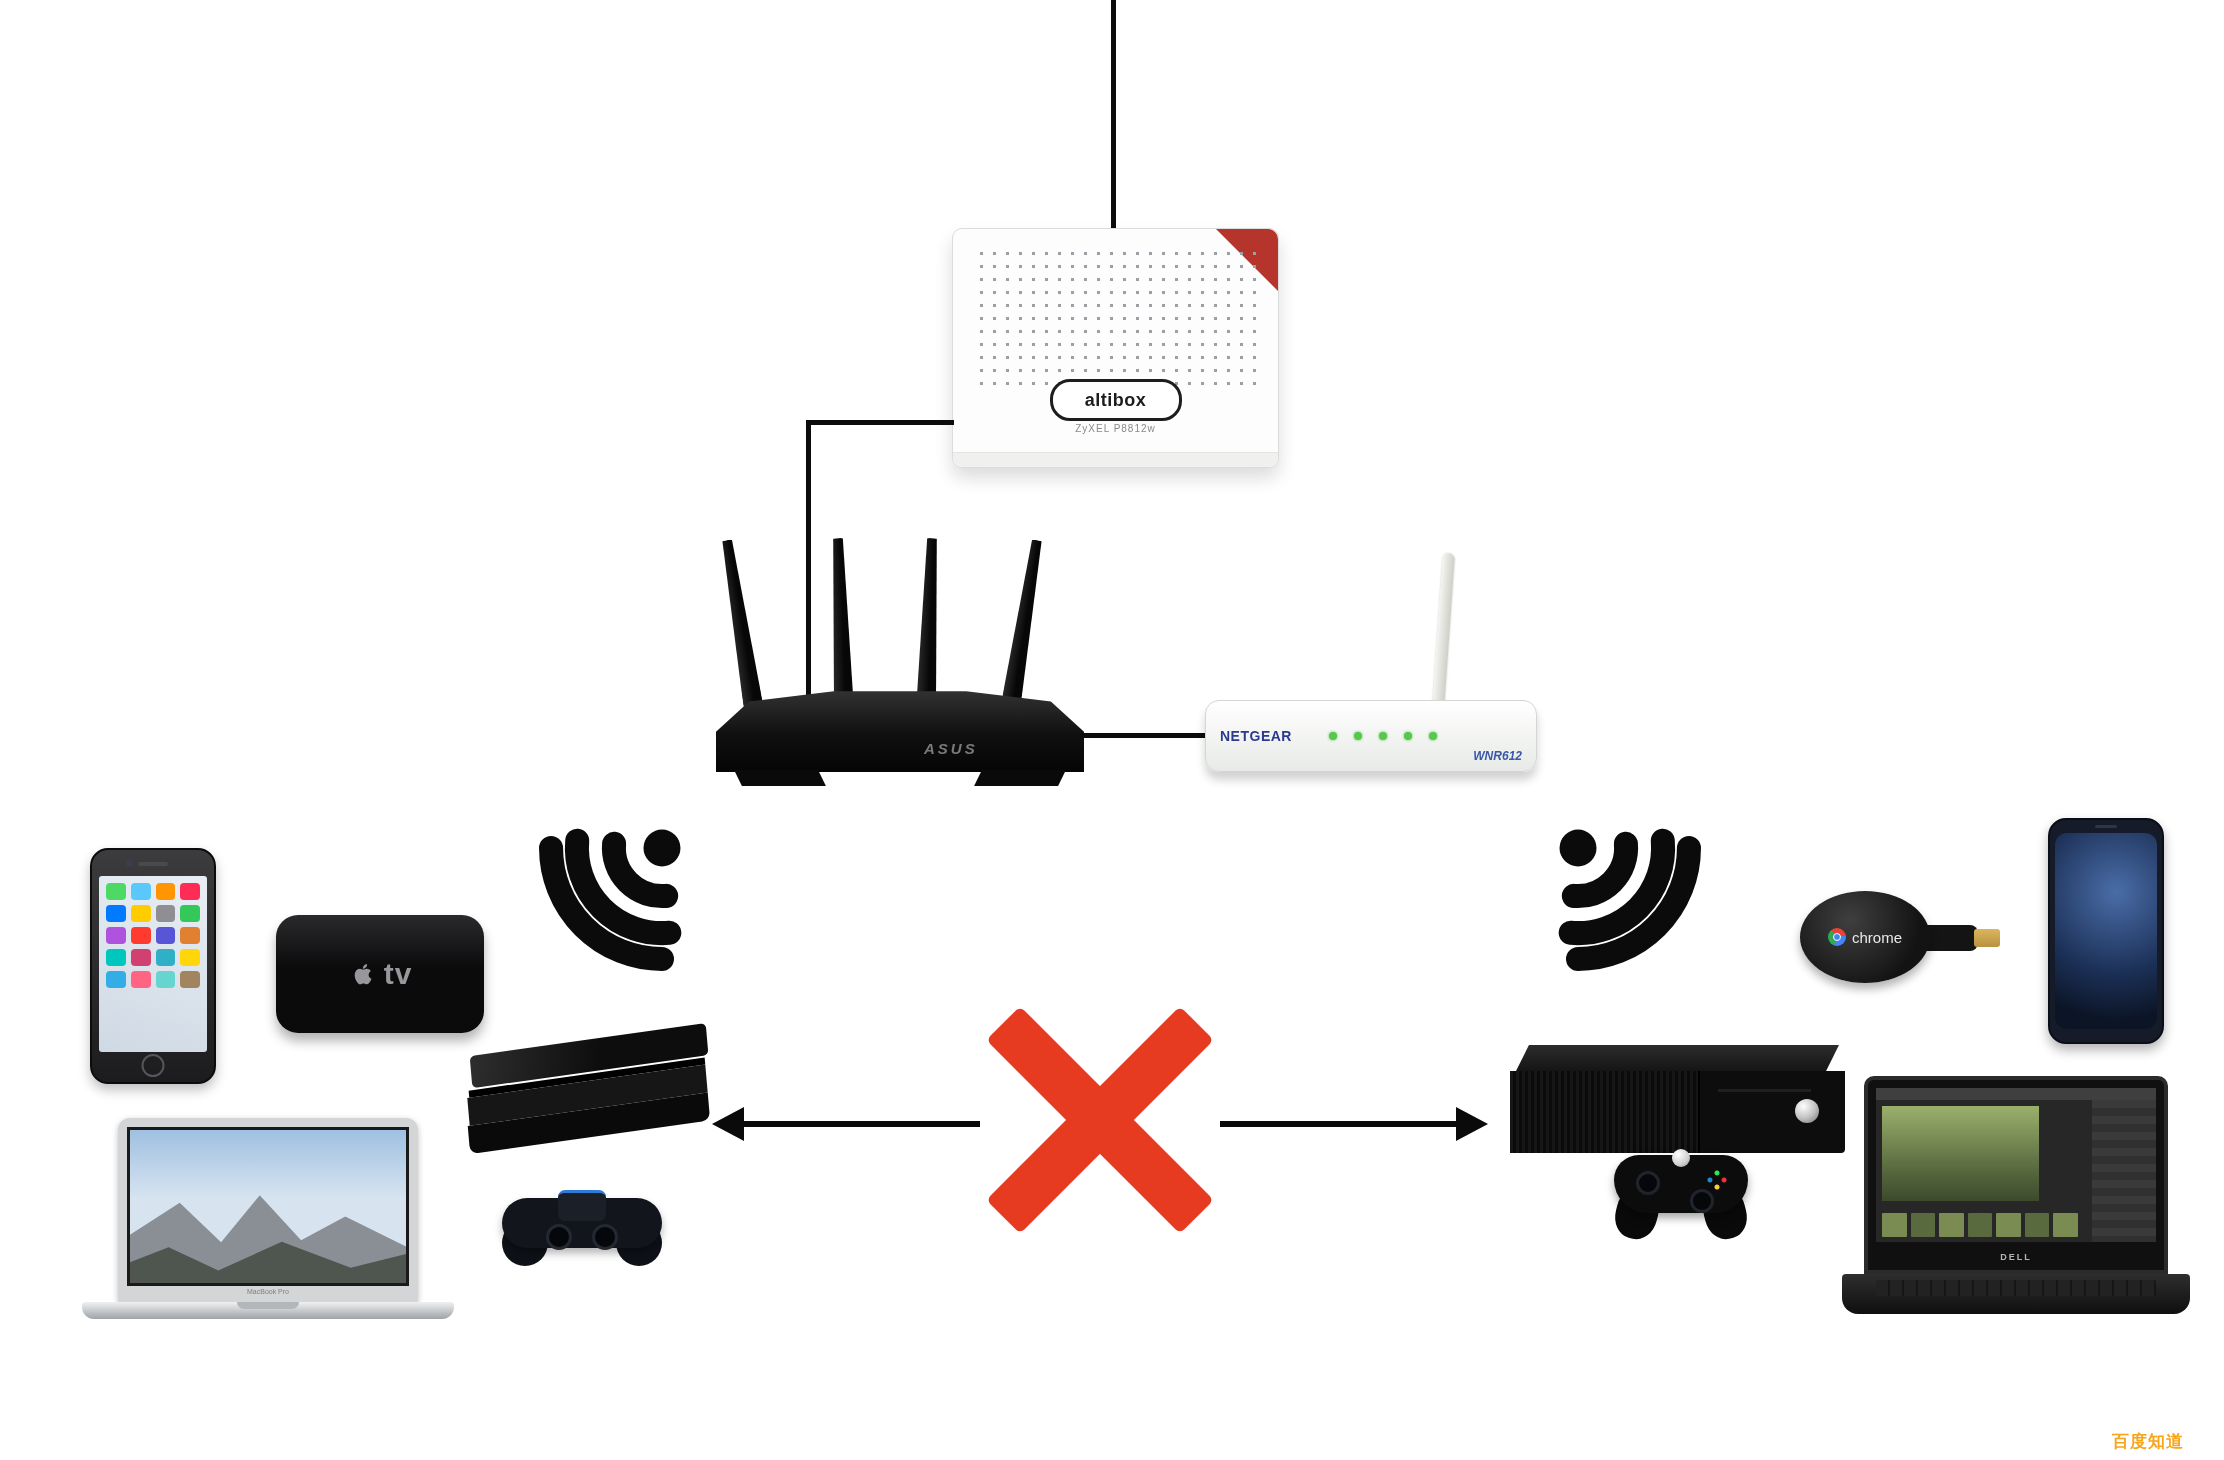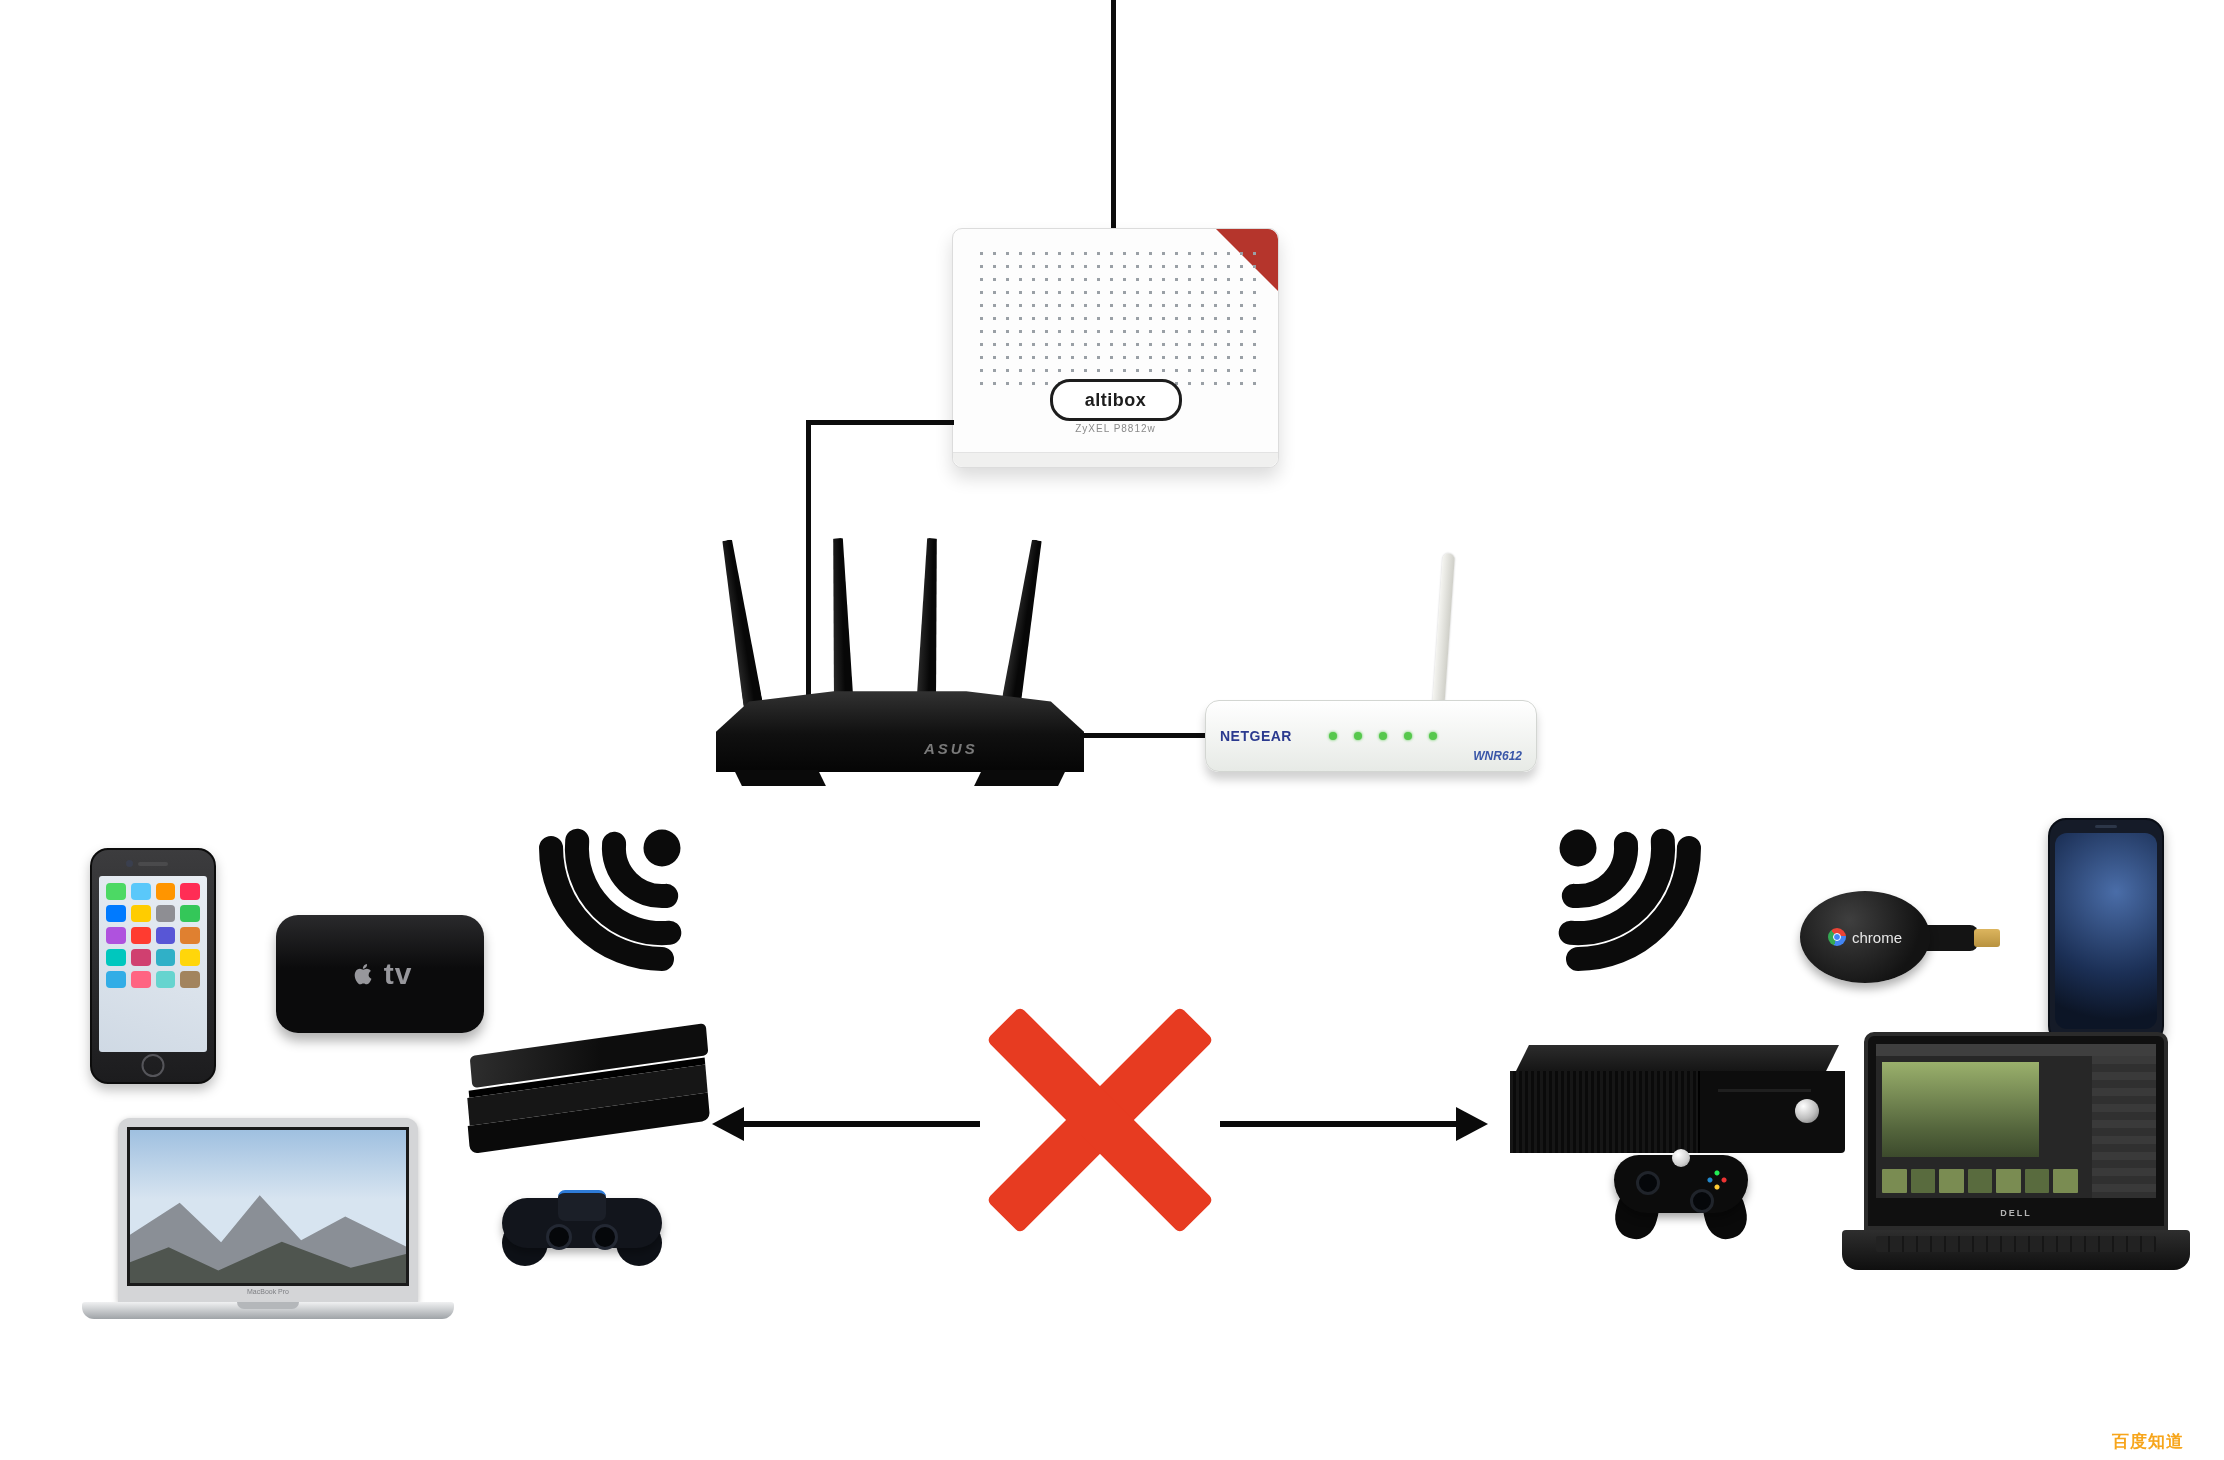--- a/index.html
+++ b/index.html
@@ -156,21 +156,21 @@
   .cc-label{color:#e8e8e8;font-size:15px;}
 
   
   .samsung{left:2048px;top:818px;width:112px;height:222px;background:#151b28;border:2px solid #0a0e16;
          border-radius:18px;box-shadow:0 6px 12px rgba(0,0,0,.3);}
   .sam-screen{left:5px;right:5px;top:13px;bottom:13px;border-radius:12px;
          background:radial-gradient(circle at 60% 30%,#4a6da8,#1b2f55 55%,#0c1526 85%),linear-gradient(160deg,#24406e,#3a2e55);}
   .sam-speaker{left:50%;top:5px;transform:translateX(-50%);width:22px;height:3px;background:#2c3648;border-radius:2px;}
 
   
-  .dell{left:1842px;top:1032px;width:348px;height:252px;}
+  .dell{left:1842px;top:1076px;width:348px;height:252px;}
   .dl-screen{left:22px;top:0;width:304px;height:198px;background:#101010;border:4px solid #2b2b2b;
          border-radius:10px 10px 0 0;box-sizing:border-box;}
   .dl-display{left:8px;right:8px;top:8px;height:154px;background:#272727;overflow:hidden;}
   .dl-topbar{left:0;right:0;top:0;height:12px;background:#3f3f3f;}
   .dl-photo{left:6px;top:18px;width:56%;height:62%;background:linear-gradient(180deg,#9ab06c,#55663d 70%,#3c4a2c);}
   .dl-panel{right:0;top:12px;width:23%;bottom:0;background:#333;
          background-image:repeating-linear-gradient(180deg,#3a3a3a 0 8px,#303030 8px 16px);}
   .dl-thumbs{left:6px;bottom:5px;width:70%;height:24px;display:flex;gap:4px;}
   .dl-thumbs i{flex:1;border-radius:1px;}
   .dl-thumbs i:nth-child(odd){background:#7a8c52;} .dl-thumbs i:nth-child(even){background:#596b3e;}

